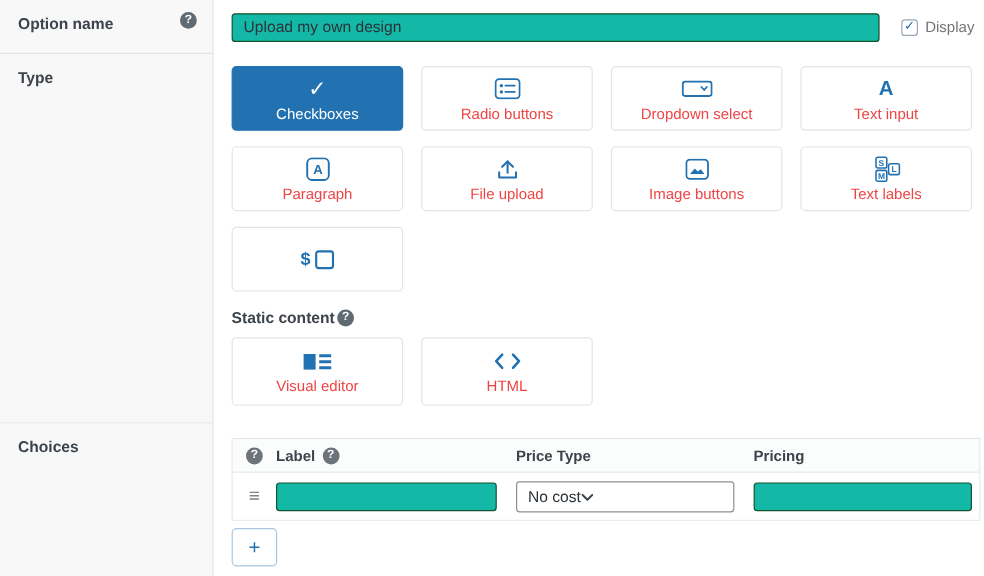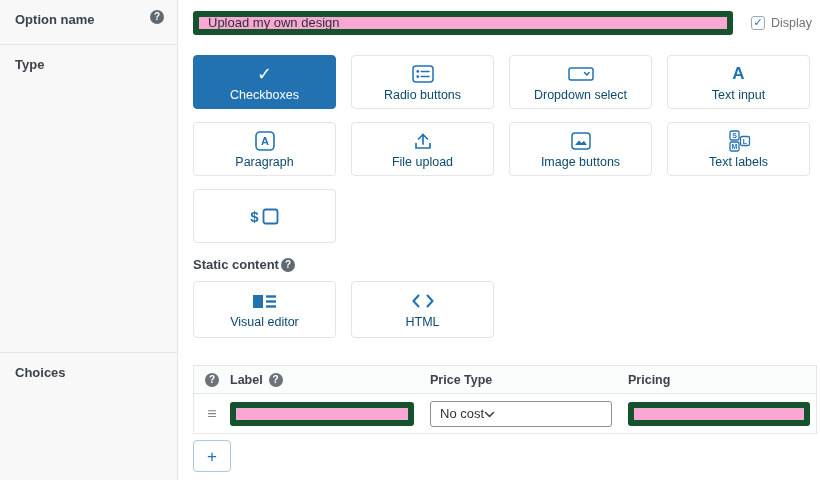--- a/index.html
+++ b/index.html
@@ -35,45 +35,45 @@
     background: #5f6a72; color: #fff;
     font-size: 10px; font-weight: bold;
     display: inline-flex; align-items: center; justify-content: center;
     line-height: 1; flex: none; cursor: default;
   }
   .help-corner { position: absolute; top: 10px; right: 13px; }
 
   
   .option-row-content { display: flex; align-items: center; height: 45px; }
   .text-input {
-    border: 6px solid #14532d; border-radius: 3px;
+    border: 1px solid #14532d; border-radius: 3px;
     height: 24px; padding: 0 9px; font-size: 13px; color: #2c3338;
     font-family: "Liberation Sans", sans-serif;
-    background: #f9a8d4; outline: none; width: 100%;
+    background: #14b8a6; outline: none; width: 100%;
   }
   .option-name-input { flex: 1; margin-right: 18px; }
   .checkbox {
     width: 14px; height: 14px; border: 1px solid #99a9ba; border-radius: 3px;
     background: #fff; color: #2271b1; font-size: 11px; font-weight: bold;
     display: inline-flex; align-items: center; justify-content: center;
     line-height: 1; cursor: pointer; flex: none;
   }
   .checkbox-label { margin-left: 6px; font-size: 12.5px; color: #737373; white-space: nowrap; }
 
   
   .type-content { padding-top: 10px; }
   .tile-grid { display: grid; grid-template-columns: repeat(4, 143px); column-gap: 15px; row-gap: 13px; }
   .tile {
     height: 54px; border: 1px solid #e2e4e7; border-radius: 4px; background: #fff;
     display: flex; flex-direction: column; align-items: center; justify-content: center;
     gap: 4px; cursor: pointer;
   }
   .tile-tall { height: 57px; }
   .ticon { height: 22px; display: flex; align-items: center; justify-content: center; color: #2271b1; }
-  .tlabel { font-size: 12.5px; color: #0c4a6e; line-height: 1; }
+  .tlabel { font-size: 12.5px; color: #ef4444; line-height: 1; }
   .tile.selected { background: #2271b1; border-color: #2271b1; }
   .tile.selected .tlabel, .tile.selected .ticon { color: #fff; }
   .ticon svg { display: block; }
   .glyph-a { font-size: 17px; font-weight: bold; line-height: 1; }
   .glyph-check { font-size: 18px; font-weight: bold; line-height: 1; }
   .glyph-dollar { font-size: 15px; font-weight: bold; line-height: 1; margin-right: 3px; }
   .price-icon { display: flex; align-items: center; }
 
   .static-label {
     margin: 14px 0 9px 0; font-weight: bold; font-size: 13px; color: #3c434a;

